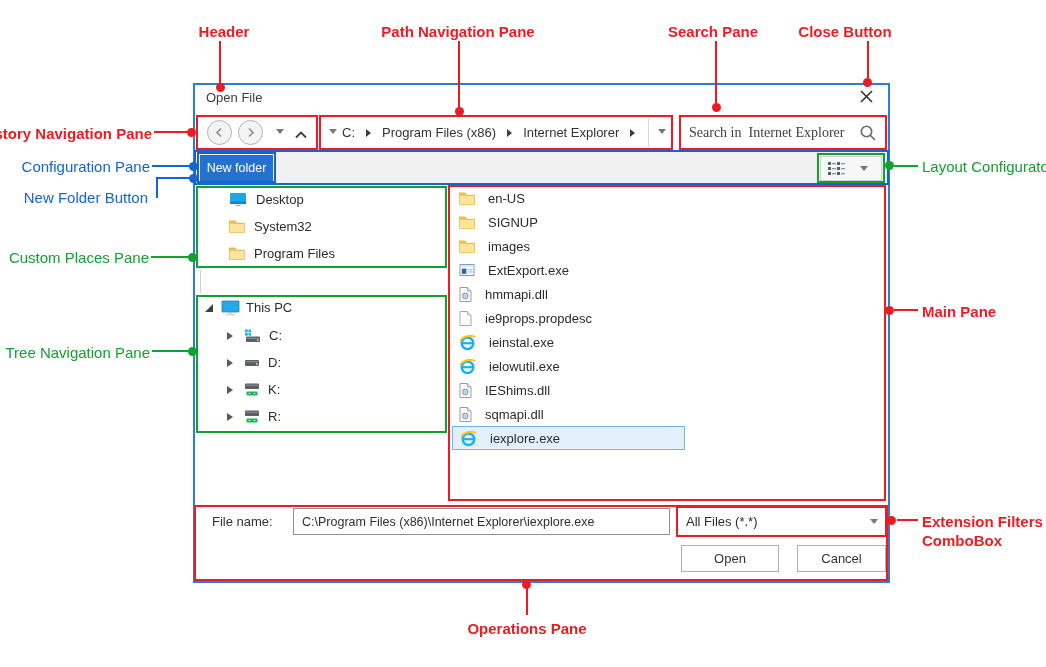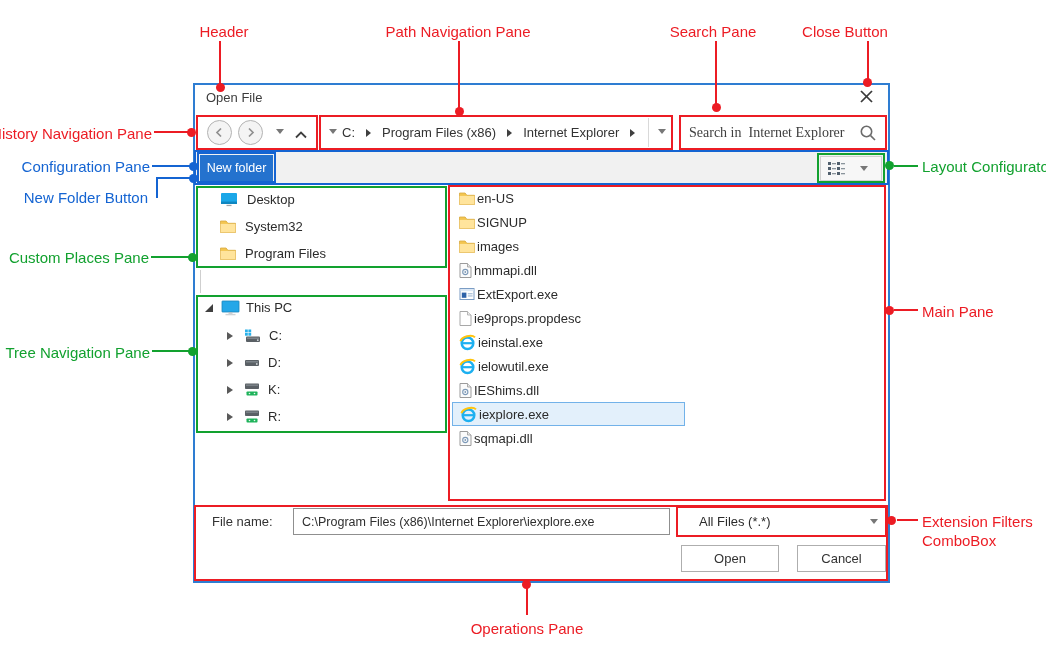--- a/index.html
+++ b/index.html
@@ -2,21 +2,21 @@
 <html style="--ann-red: #ec1c24; --ann-blue: #1464d2; --ann-green: #12a12f; --dlg-border: #2e7dd2; --btn-blue: #2472ce;"><head>
 <meta charset="utf-8">
 <style>
   * { margin:0; padding:0; box-sizing:border-box; }
   body { background:#fff; }
   .canvas { position:relative; width:1046px; height:667px; background:#fff;
             font-family:"Liberation Sans", sans-serif; overflow:hidden; }
 
   
   .ann { position:absolute; font-size:15px; line-height:19px; white-space:nowrap; }
-  .ann.red   { color:var(--ann-red); }
+  .ann.red   { color:var(--ann-red);font-weight:bold; }
   .ann.blue  { color:var(--ann-blue); }
   .ann.green { color:var(--ann-green); }
   .ann.center { text-align:center; }
   .ann.right  { text-align:right; }
 
   .ann-line { position:absolute; pointer-events:none; }
   .ann-line.red   { background:var(--ann-red); }
   .ann-line.blue  { background:var(--ann-blue); }
   .ann-line.green { background:var(--ann-green); }
 
@@ -54,41 +54,41 @@
   .search-box input::placeholder { color:#3f3f3f; opacity:1; }
 
   
   .config-row { position:absolute; left:195px; top:152px; width:693px; height:31px; background:#f1f1f1; }
   .new-folder-btn { position:absolute; left:200px; top:155px; width:73px; height:26px; background:var(--btn-blue);
                     color:#fff; font-size:12.5px; display:flex; align-items:center; justify-content:center; cursor:pointer; }
   .layout-btn { position:absolute; left:820px; top:156px; width:62px; height:25px; background:#f7f7f7;
                 border:1px solid #cfcfcf; display:flex; align-items:center; cursor:pointer; }
 
   
-  .place-row { display:flex; align-items:center; height:27px; padding-left:24px; gap:9px; cursor:pointer; }
+  .place-row { display:flex; align-items:center; height:27px; padding-left:33px; gap:9px; cursor:pointer; }
   .place-label, .tree-label, .file-label { font-size:13px; color:#2b2b2b; }
   .tree-root-row { display:flex; align-items:center; height:21px; gap:6px; padding-left:9px; cursor:pointer; }
   .tree-drive-row { display:flex; align-items:center; height:27px; gap:8px; padding-left:31px; cursor:pointer; }
   .tri-exp { width:0; height:0; border:4px solid transparent; border-right:4px solid #404040;
              border-bottom:4px solid #404040; margin-right:2px; }
   .tri-col { width:0; height:0; border-top:4px solid transparent; border-bottom:4px solid transparent;
              border-left:6px solid #595959; margin-right:3px; }
   .splitter-tick { position:absolute; left:200px; top:270px; width:1px; height:23px; background:#cfcfcf; }
 
   
-  .file-row { display:flex; align-items:center; height:24px; gap:2px; padding-left:7px; cursor:pointer; }
+  .file-row { display:flex; align-items:center; height:24px; gap:13px; padding-left:7px; cursor:pointer; }
   .file-row.sel { background:#e3f0fb; border:1px solid #72b2e9; width:233px; }
   .icon { display:inline-flex; align-items:center; justify-content:center; }
 
   
   .fname-label { position:absolute; left:212px; top:514px; font-size:13px; color:#333; }
   .fname-input { position:absolute; left:293px; top:508px; width:377px; height:27px; border:1px solid #8f8f8f;
                  font-size:12.5px; color:#2f2f2f; padding:0 8px; outline:none; background:#fff; }
   .filter-combo { position:absolute; left:678px; top:508px; width:207px; height:27px; background:#fff;
-                  display:flex; align-items:center; font-size:13px; color:#2b2b2b; padding-left:21px; cursor:pointer; }
+                  display:flex; align-items:center; font-size:13px; color:#2b2b2b; padding-left:8px; cursor:pointer; }
   .op-btn { position:absolute; width:98px; height:27px; border:1px solid #aeaeae; background:#fff;
             font-size:13px; color:#333; display:flex; align-items:center; justify-content:center; cursor:pointer; }
 </style>
 </head>
 <body>
 
 <div class="canvas">
 
   <div class="dialog-box"></div>
   <div class="dlg-title">Open File</div>
@@ -298,44 +298,44 @@
         <span class="icon">
           <svg width="16" height="13" viewBox="0 0 16 13">
             <path d="M0.5 1 h5.6 l1.8 2.3 h7.6 v9.2 h-15 z" fill="#f3c550" stroke="#d8a93f" stroke-width="0.8"></path>
             <path d="M0.6 3.9 h14.8 v8.5 h-14.8 z" fill="#ffe49c"></path>
           </svg>
         </span>
         <span class="file-label">images</span>
       </div>
       <div class="file-row">
         <span class="icon">
-          <svg width="13" height="15" viewBox="0 0 13 15">
-            <path d="M1 0.5 h7.5 l3.5 3.5 v10.5 h-11 z" fill="#fbfbfb" stroke="#9b9b9b" stroke-width="1"></path>
-            <path d="M8.5 0.5 v3.5 h3.5" fill="#e8e8e8" stroke="#9b9b9b" stroke-width="0.8"></path>
-            <circle cx="6.3" cy="9" r="2.6" fill="none" stroke="#7e9ab8" stroke-width="1.1"></circle>
-            <circle cx="6.3" cy="9" r="0.9" fill="#7e9ab8"></circle>
-          </svg>
-        </span>
-        <span class="file-label">hmmapi.dll</span>
-      </div>
-      <div class="file-row">
-        <span class="icon">
           <svg width="16" height="14" viewBox="0 0 16 14">
             <rect x="1" y="1.5" width="14" height="11" fill="#fff" stroke="#7a9cc4" stroke-width="1"></rect>
             <rect x="1.5" y="2" width="13" height="2.2" fill="#dce8f5"></rect>
             <rect x="2.8" y="5.6" width="4.6" height="5.2" fill="#2d62a8"></rect>
             <rect x="8.8" y="6.2" width="4.8" height="1.1" fill="#9fb8d4"></rect>
             <rect x="8.8" y="8.4" width="4.8" height="1.1" fill="#9fb8d4"></rect>
           </svg>
         </span>
         <span class="file-label">ExtExport.exe</span>
       </div>
       <div class="file-row">
         <span class="icon">
           <svg width="13" height="15" viewBox="0 0 13 15">
+            <path d="M1 0.5 h7.5 l3.5 3.5 v10.5 h-11 z" fill="#fbfbfb" stroke="#9b9b9b" stroke-width="1"></path>
+            <path d="M8.5 0.5 v3.5 h3.5" fill="#e8e8e8" stroke="#9b9b9b" stroke-width="0.8"></path>
+            <circle cx="6.3" cy="9" r="2.6" fill="none" stroke="#7e9ab8" stroke-width="1.1"></circle>
+            <circle cx="6.3" cy="9" r="0.9" fill="#7e9ab8"></circle>
+          </svg>
+        </span>
+        <span class="file-label">hmmapi.dll</span>
+      </div>
+      <div class="file-row">
+        <span class="icon">
+          <svg width="13" height="15" viewBox="0 0 13 15">
             <path d="M1 0.5 h7.5 l3.5 3.5 v10.5 h-11 z" fill="#fff" stroke="#a8a8a8" stroke-width="1"></path>
             <path d="M8.5 0.5 v3.5 h3.5" fill="#ededed" stroke="#a8a8a8" stroke-width="0.8"></path>
           </svg>
         </span>
         <span class="file-label">ie9props.propdesc</span>
       </div>
       <div class="file-row">
         <span class="icon">
           <svg width="17" height="17" viewBox="0 0 17 17">
             <circle cx="8.5" cy="9.2" r="5.8" fill="none" stroke="#1db0f0" stroke-width="2.5"></circle>
@@ -359,40 +359,40 @@
         <span class="icon">
           <svg width="13" height="15" viewBox="0 0 13 15">
             <path d="M1 0.5 h7.5 l3.5 3.5 v10.5 h-11 z" fill="#fbfbfb" stroke="#9b9b9b" stroke-width="1"></path>
             <path d="M8.5 0.5 v3.5 h3.5" fill="#e8e8e8" stroke="#9b9b9b" stroke-width="0.8"></path>
             <circle cx="6.3" cy="9" r="2.6" fill="none" stroke="#7e9ab8" stroke-width="1.1"></circle>
             <circle cx="6.3" cy="9" r="0.9" fill="#7e9ab8"></circle>
           </svg>
         </span>
         <span class="file-label">IEShims.dll</span>
       </div>
-      <div class="file-row sel">
-        <span class="icon">
-          <svg width="17" height="17" viewBox="0 0 17 17">
-            <circle cx="8.5" cy="9.2" r="5.8" fill="none" stroke="#1db0f0" stroke-width="2.5"></circle>
-            <rect x="3" y="8.1" width="11" height="2.2" fill="#1db0f0"></rect>
-            <path d="M1.5 7.2 C2.6 2.4 12.8 0.2 16 3.4" fill="none" stroke="#ffc40d" stroke-width="2"></path>
-          </svg>
-        </span>
-        <span class="file-label">iexplore.exe</span>
-      </div>
       <div class="file-row">
         <span class="icon">
           <svg width="13" height="15" viewBox="0 0 13 15">
             <path d="M1 0.5 h7.5 l3.5 3.5 v10.5 h-11 z" fill="#fbfbfb" stroke="#9b9b9b" stroke-width="1"></path>
             <path d="M8.5 0.5 v3.5 h3.5" fill="#e8e8e8" stroke="#9b9b9b" stroke-width="0.8"></path>
             <circle cx="6.3" cy="9" r="2.6" fill="none" stroke="#7e9ab8" stroke-width="1.1"></circle>
             <circle cx="6.3" cy="9" r="0.9" fill="#7e9ab8"></circle>
           </svg>
         </span>
         <span class="file-label">sqmapi.dll</span>
+      </div>
+      <div class="file-row sel">
+        <span class="icon">
+          <svg width="17" height="17" viewBox="0 0 17 17">
+            <circle cx="8.5" cy="9.2" r="5.8" fill="none" stroke="#1db0f0" stroke-width="2.5"></circle>
+            <rect x="3" y="8.1" width="11" height="2.2" fill="#1db0f0"></rect>
+            <path d="M1.5 7.2 C2.6 2.4 12.8 0.2 16 3.4" fill="none" stroke="#ffc40d" stroke-width="2"></path>
+          </svg>
+        </span>
+        <span class="file-label">iexplore.exe</span>
       </div>
     </div>
 
   <div class="fname-label">File name:</div>
   <input class="fname-input" readonly="" value="C:\Program Files (x86)\Internet Explorer\iexplore.exe" style="">
   <div class="filter-combo">
     <span>All Files (*.*)</span>
     <span class="tri-down" style="position:absolute; left:192px;"></span>
   </div>
   <div class="op-btn" style="left:681px; top:545px;">Open</div>

